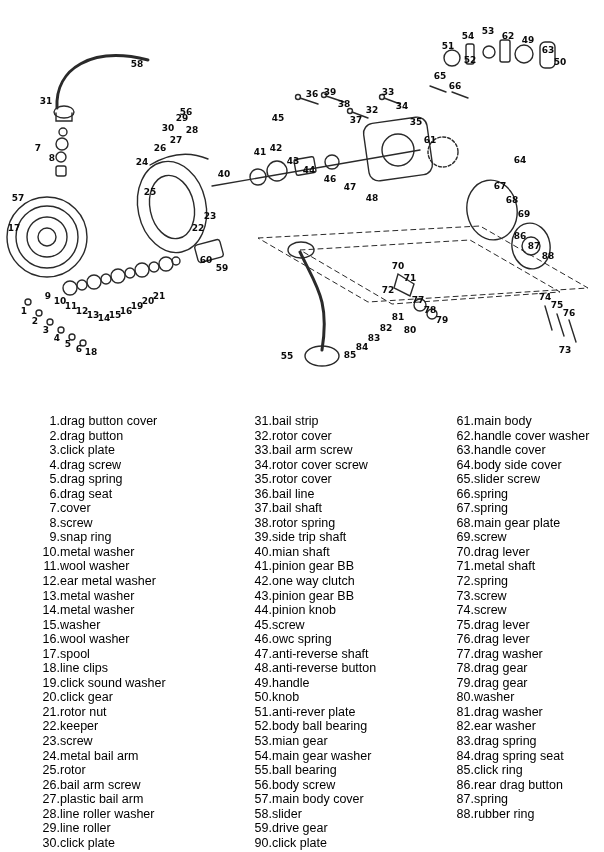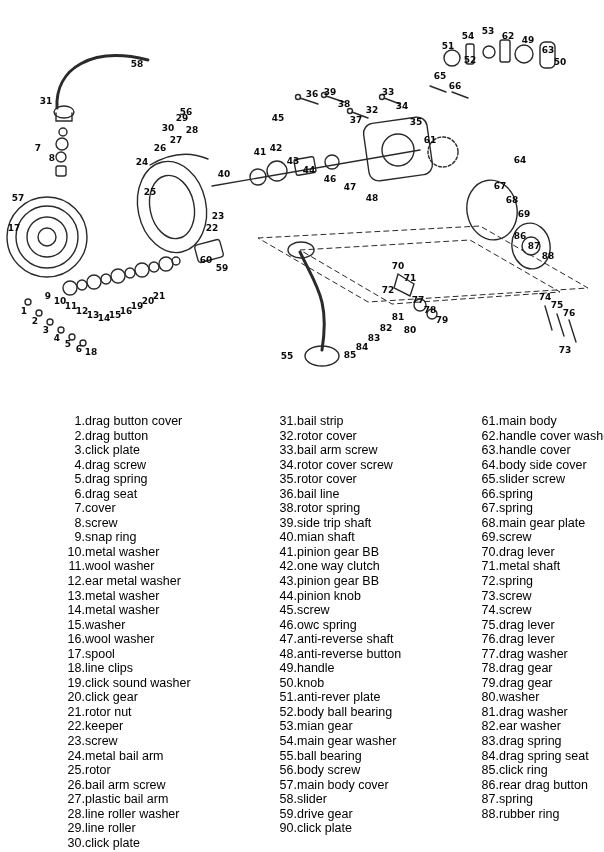--- a/index.html
+++ b/index.html
@@ -4,21 +4,21 @@
 <style>
   html,body{margin:0;padding:0;background:#fff;}
   body{width:604px;height:852px;font-family:"Liberation Sans",sans-serif;color:#111;overflow:hidden;}
   .page{position:relative;width:604px;height:852px;background:#fff;}
   .diagram{position:relative;width:604px;height:402px;}
   .diagram svg{position:absolute;left:0;top:0;}
   .labels{position:absolute;left:0;top:0;width:100%;height:100%;}
   .plabel{position:absolute;transform:translate(-50%,-50%);font-family:"DejaVu Sans",sans-serif;
           font-size:9px;font-weight:bold;color:#0a0a0a;line-height:1;white-space:nowrap;}
   .parts{padding:12px 0 0 40px;display:grid;grid-template-columns:212px 202px 1fr;
-         font-size:12.5px;line-height:14.55px;color:#000;margin-left:25px;}
+         font-size:12.5px;line-height:14.55px;color:#000;}
   .parts ol{list-style:none;margin:0;padding:0;}
   .parts li{white-space:nowrap;}
   .num{display:inline-block;width:20px;text-align:right;}
 </style>
 </head>
 <body>
 
 <div class="page">
 
   <div class="diagram">
@@ -125,22 +125,22 @@
         <span class="plabel" style="left: 82px; top: 311px;">12</span>
         <span class="plabel" style="left: 93px; top: 315px;">13</span>
         <span class="plabel" style="left: 104px; top: 318px;">14</span>
         <span class="plabel" style="left: 115px; top: 315px;">15</span>
         <span class="plabel" style="left: 126px; top: 311px;">16</span>
         <span class="plabel" style="left: 14px; top: 228px;">17</span>
         <span class="plabel" style="left: 91px; top: 352px;">18</span>
         <span class="plabel" style="left: 137px; top: 306px;">19</span>
         <span class="plabel" style="left: 148px; top: 301px;">20</span>
         <span class="plabel" style="left: 159px; top: 296px;">21</span>
-        <span class="plabel" style="left: 212px; top: 228px;">22</span>
-        <span class="plabel" style="left: 210px; top: 216px; margin-left: 8px;">23</span>
+        <span class="plabel" style="left: 198px; top: 228px;">22</span>
+        <span class="plabel" style="left: 210px; top: 216px;">23</span>
         <span class="plabel" style="left: 142px; top: 162px;">24</span>
         <span class="plabel" style="left: 150px; top: 192px;">25</span>
         <span class="plabel" style="left: 160px; top: 148px;">26</span>
         <span class="plabel" style="left: 176px; top: 140px;">27</span>
         <span class="plabel" style="left: 192px; top: 130px;">28</span>
         <span class="plabel" style="left: 182px; top: 118px;">29</span>
         <span class="plabel" style="left: 168px; top: 128px;">30</span>
         <span class="plabel" style="left: 46px; top: 101px;">31</span>
         <span class="plabel" style="left: 372px; top: 110px;">32</span>
         <span class="plabel" style="left: 388px; top: 92px;">33</span>
@@ -235,20 +235,21 @@
         <li><span class="num">29.</span><span>line roller</span></li>
         <li><span class="num">30.</span><span>click plate</span></li>
       </ol>
     <ol>
         <li><span class="num">31.</span><span>bail strip</span></li>
         <li><span class="num">32.</span><span>rotor cover</span></li>
         <li><span class="num">33.</span><span>bail arm screw</span></li>
         <li><span class="num">34.</span><span>rotor cover screw</span></li>
         <li><span class="num">35.</span><span>rotor cover</span></li>
         <li><span class="num">36.</span><span>bail line</span></li>
+        <li><span class="num">37.</span><span>bail shaft</span></li>
         <li><span class="num">38.</span><span>rotor spring</span></li>
         <li><span class="num">39.</span><span>side trip shaft</span></li>
         <li><span class="num">40.</span><span>mian shaft</span></li>
         <li><span class="num">41.</span><span>pinion gear BB</span></li>
         <li><span class="num">42.</span><span>one way clutch</span></li>
         <li><span class="num">43.</span><span>pinion gear BB</span></li>
         <li><span class="num">44.</span><span>pinion knob</span></li>
         <li><span class="num">45.</span><span>screw</span></li>
         <li><span class="num">46.</span><span>owc spring</span></li>
         <li><span class="num">47.</span><span>anti-reverse shaft</span></li>

